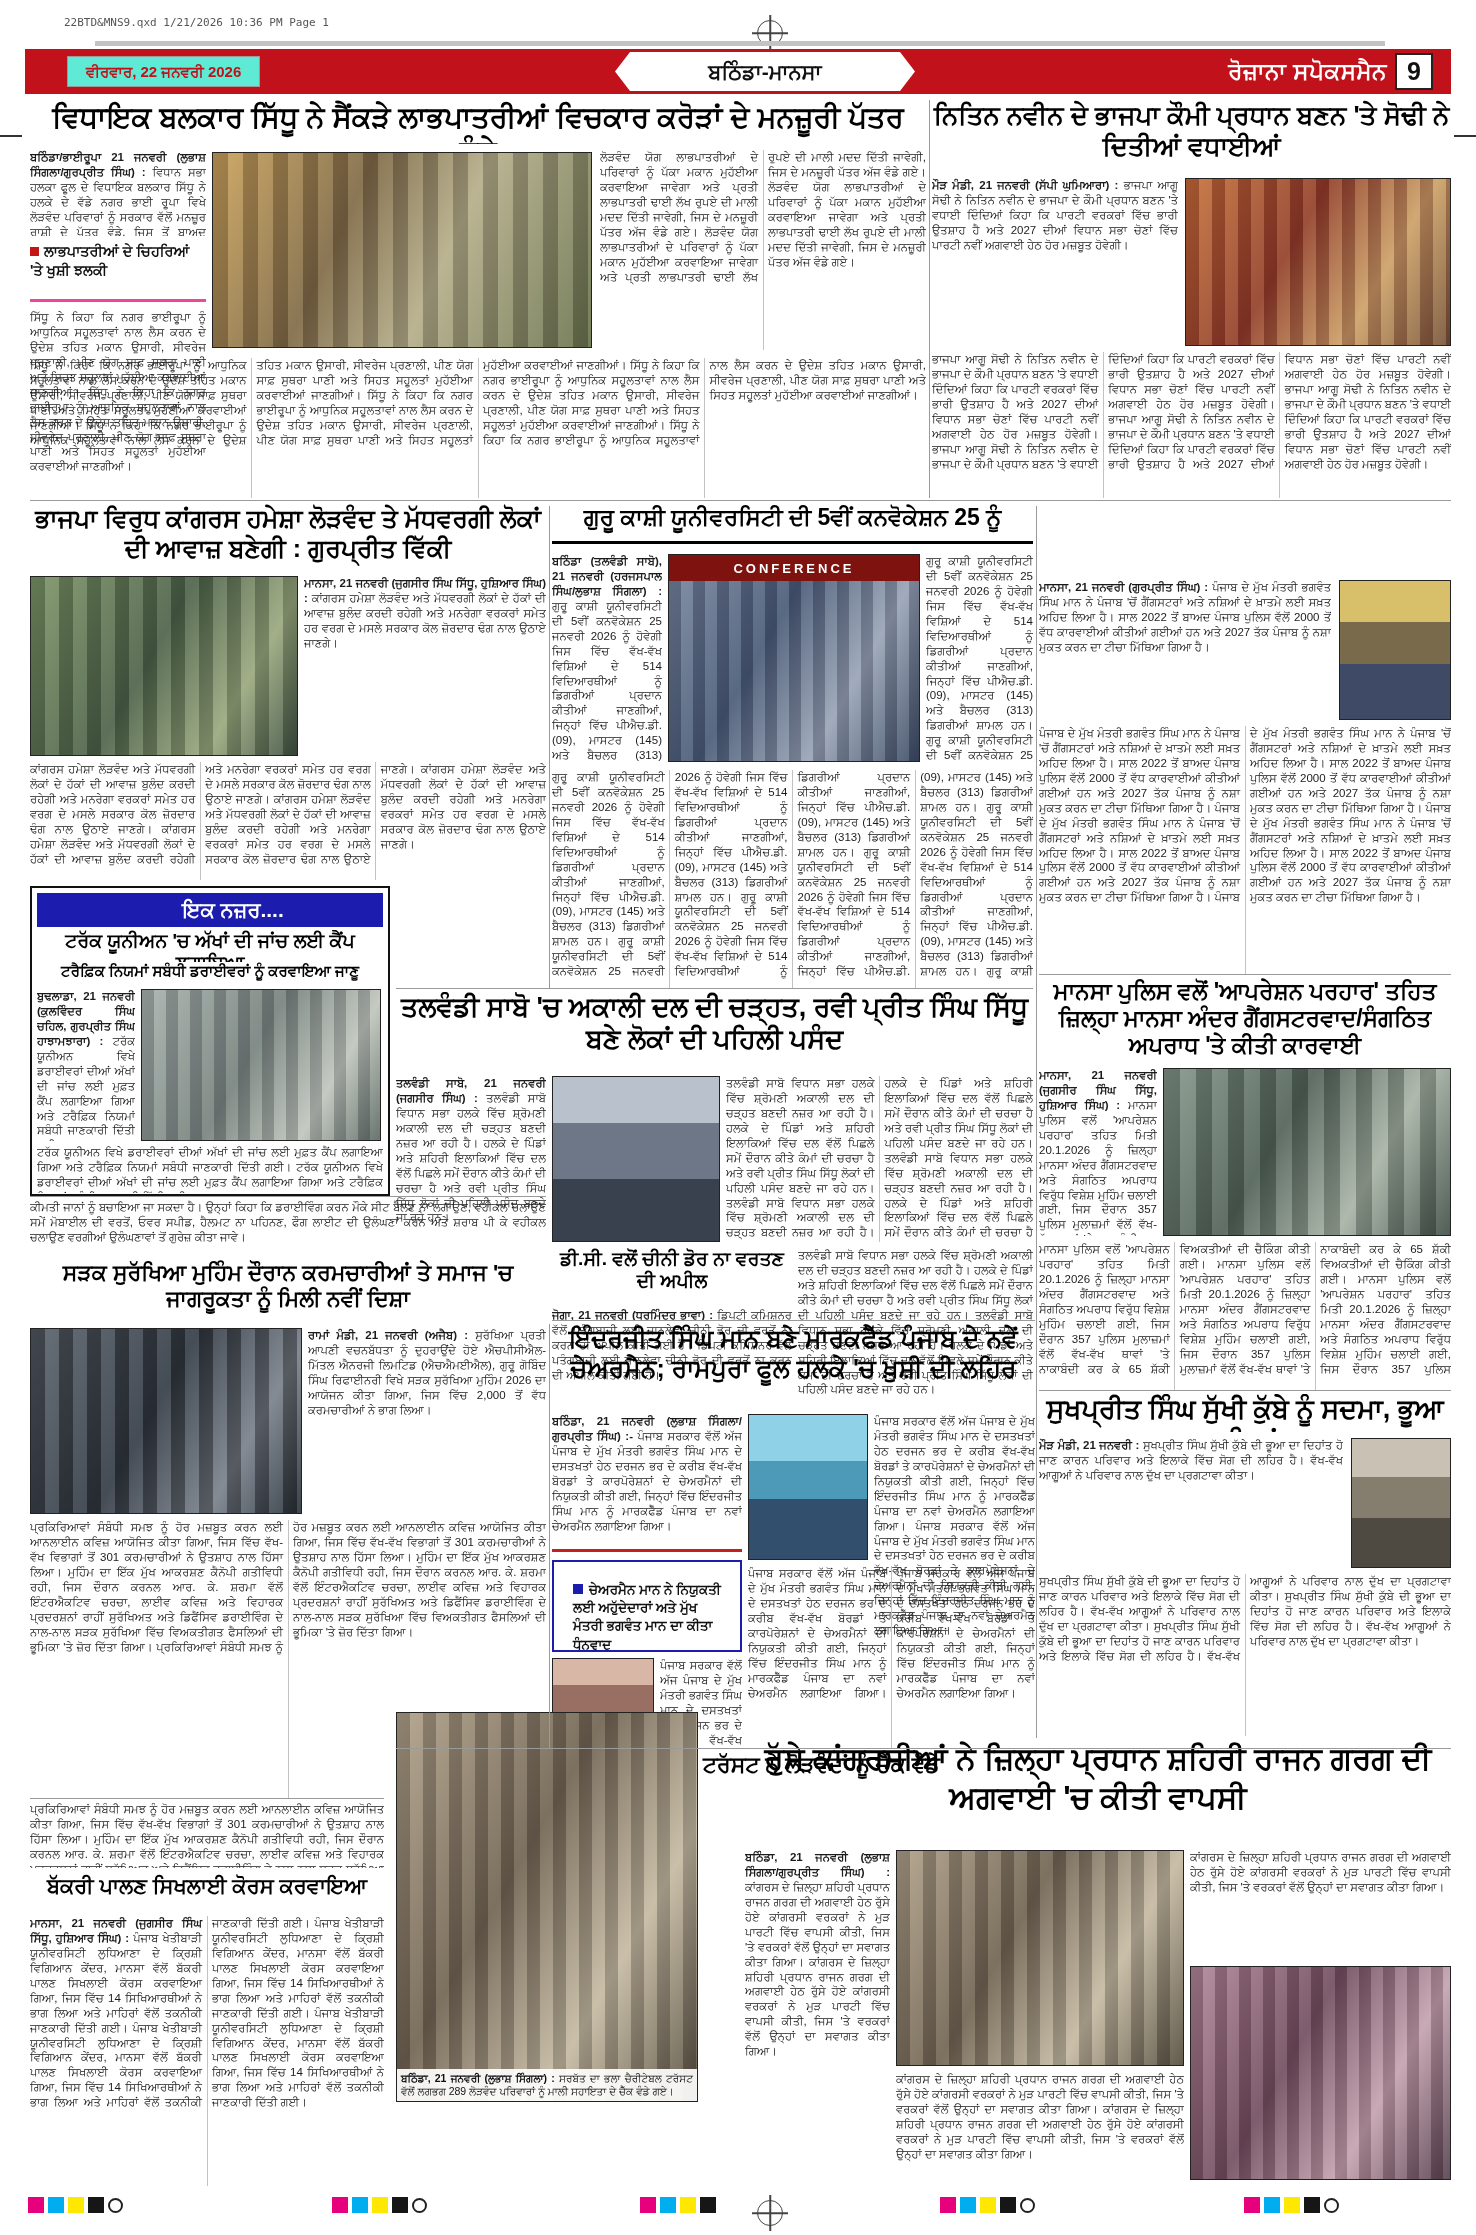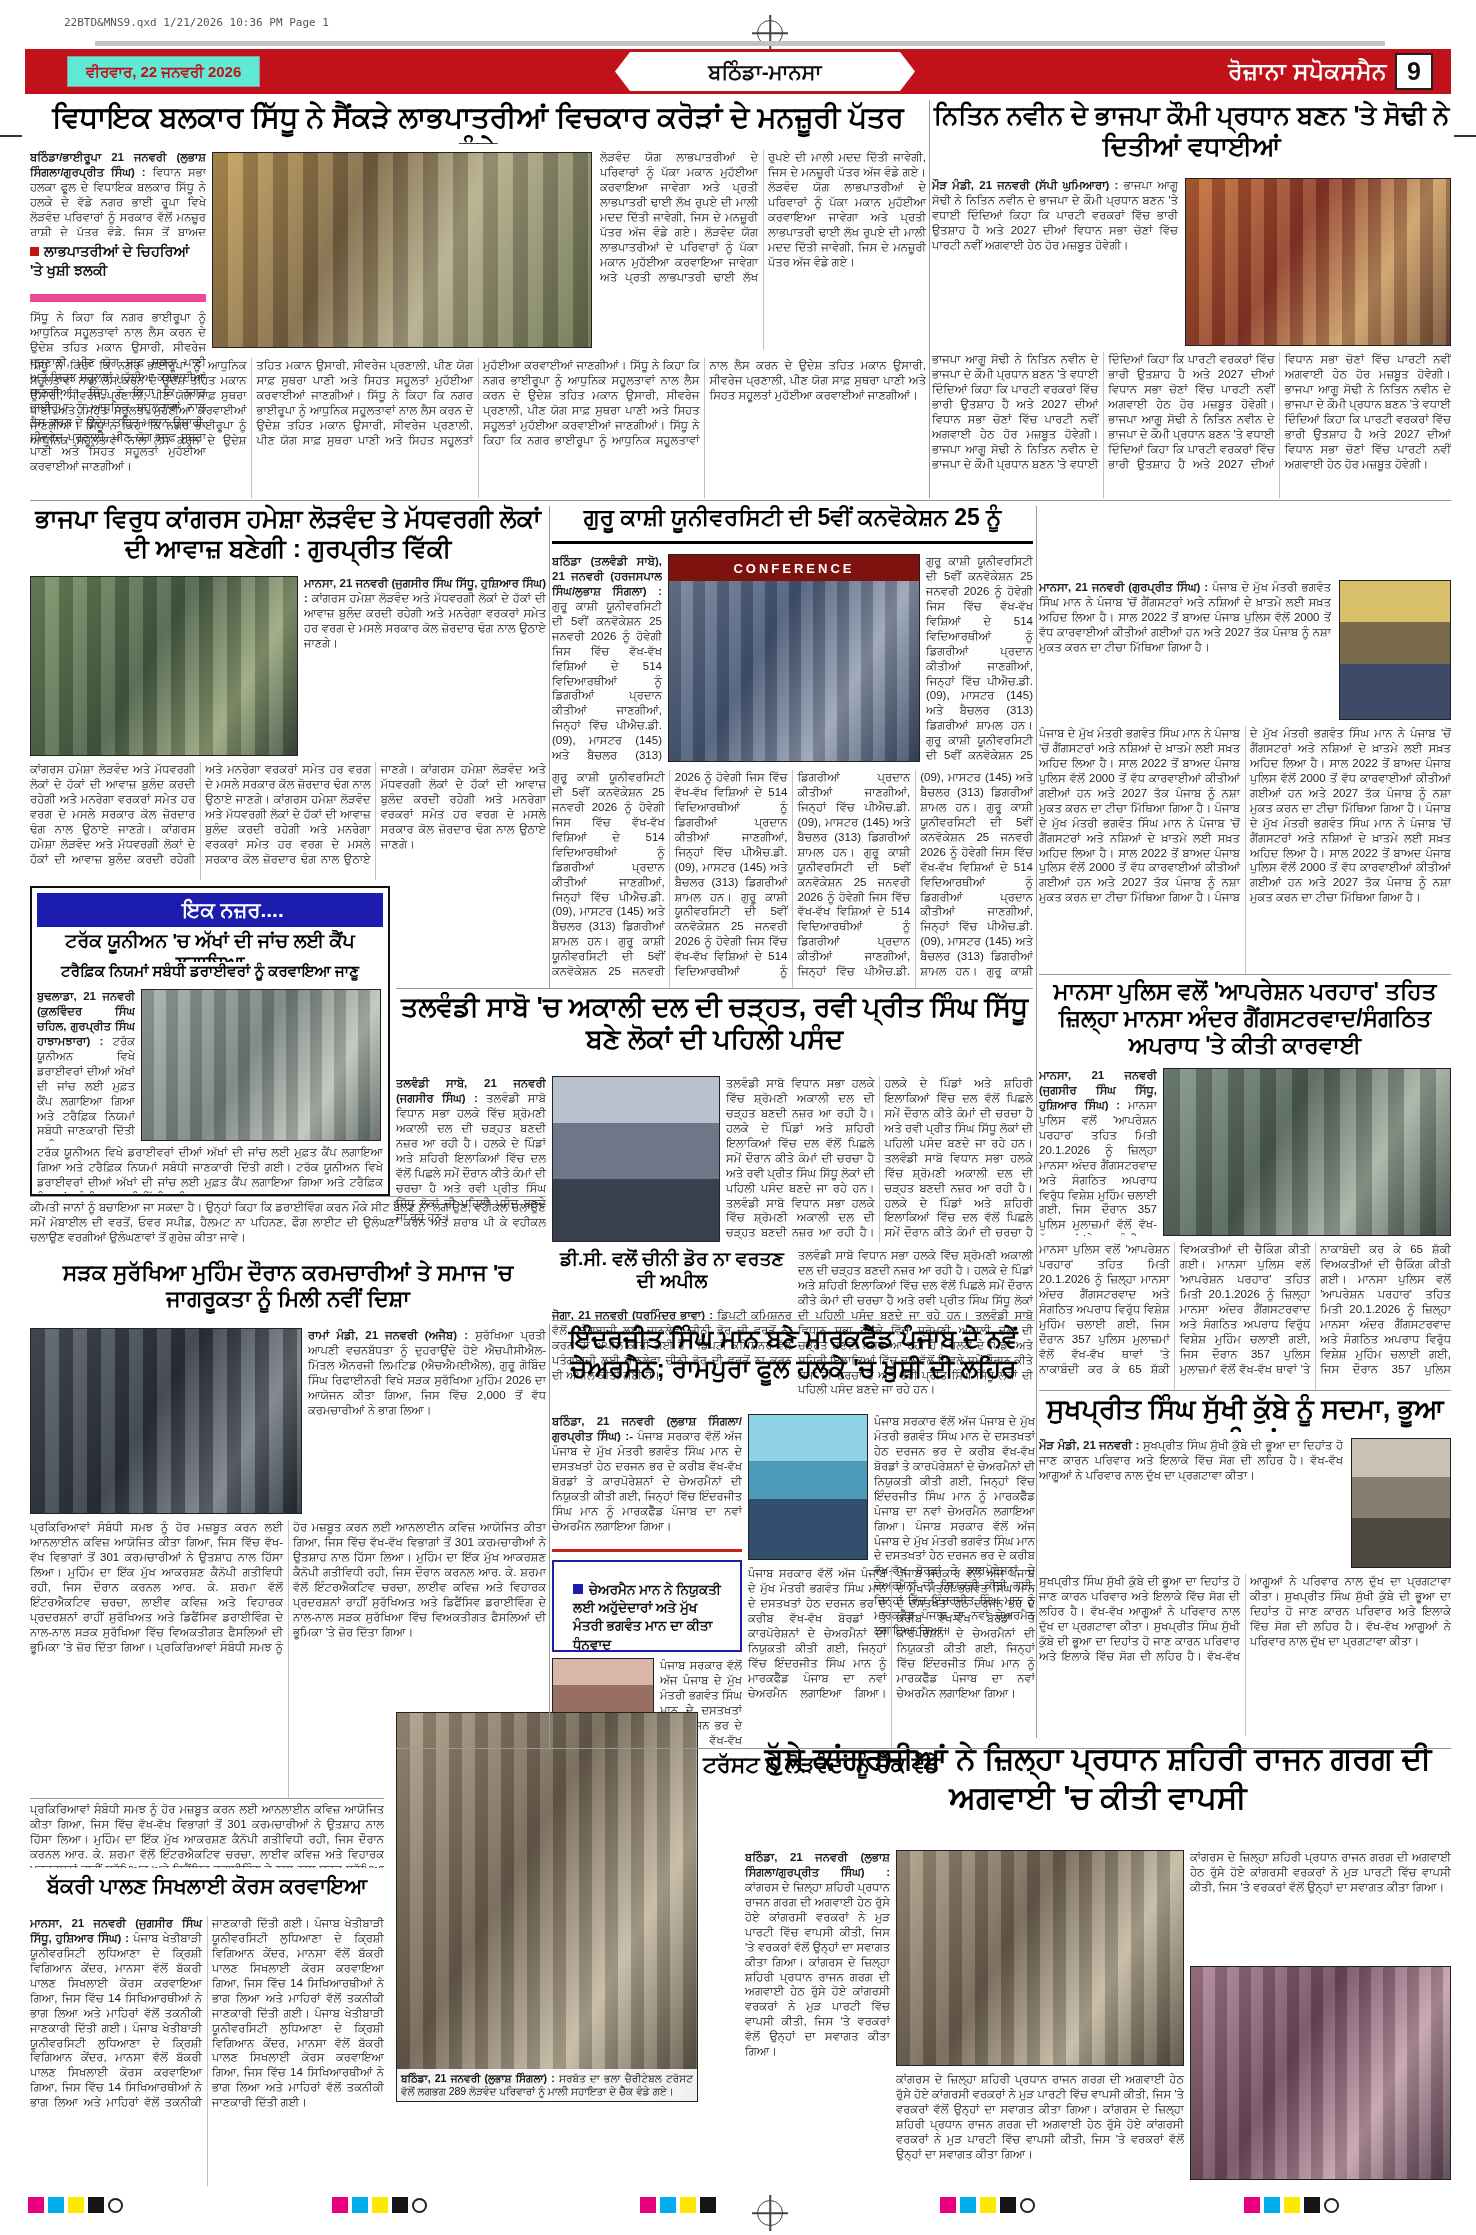--- a/index.html
+++ b/index.html
@@ -63,21 +63,21 @@
   .ph-portrait4{ background-image:linear-gradient(180deg,#c9c2b4 0 30%,#857d6e 30% 62%,#4e4a42 62% 100%); }
   .ph-suit  { background-image:linear-gradient(180deg,#8fd2e8 0 32%,#4d9ab8 32% 58%,#32506e 58% 100%); }
   .ph-group2{ background-image:repeating-linear-gradient(90deg, rgba(40,15,25,.22) 0 12px, rgba(255,235,245,.1) 12px 24px),
               linear-gradient(120deg,#b08898,#6f4c5e 40%,#c3a2ae 70%,#53404c); }
   .banner { position:absolute; left:0; right:0; top:0; height:26px; background:#7d120e; color:#fff;
             font-weight:bold; font-size:13px; letter-spacing:3px; display:flex; align-items:center; justify-content:center; }
   .caption { position:absolute; left:0; right:0; bottom:0; background:rgba(255,255,255,.92); color:#111;
              font-size:10.5px; line-height:1.25; padding:3px 4px; text-align:justify; }
 
   
-  .subhead-a { border-bottom:8px solid #ec4899; padding-bottom:5px; font-weight:bold; font-size:14.5px; line-height:1.3; color:#111; }
+  .subhead-a { border-bottom:3px solid #ec4899; padding-bottom:5px; font-weight:bold; font-size:14.5px; line-height:1.3; color:#111; }
   .redsq { display:inline-block; width:9px; height:9px; background:#c41414; margin-right:5px; }
   .bluesq { display:inline-block; width:10px; height:10px; background:#1c1cae; margin-right:6px; }
   .iknazar-box { position:absolute; left:30px; top:886px; width:360px; height:310px; border:2px solid #111; padding:5px; overflow:hidden; }
   .iknazar-banner { height:34px; background:#1c1cae; color:#fff; font-weight:bold; font-size:21px;
                     display:flex; align-items:center; justify-content:center; margin-bottom:3px;padding-left:46px; }
   .byl-underline { border-bottom:3px solid #c42020; padding-bottom:4px; }
   .bullet-box { border:2px solid #1c1cae; padding:19px; font-weight:bold; font-size:13.5px; line-height:1.35; color:#111; overflow:hidden; }
 
   .rule-v { position:absolute; width:1px; background:#9a9a9a; }
   .rule-h { position:absolute; height:1px; background:#9a9a9a; }

